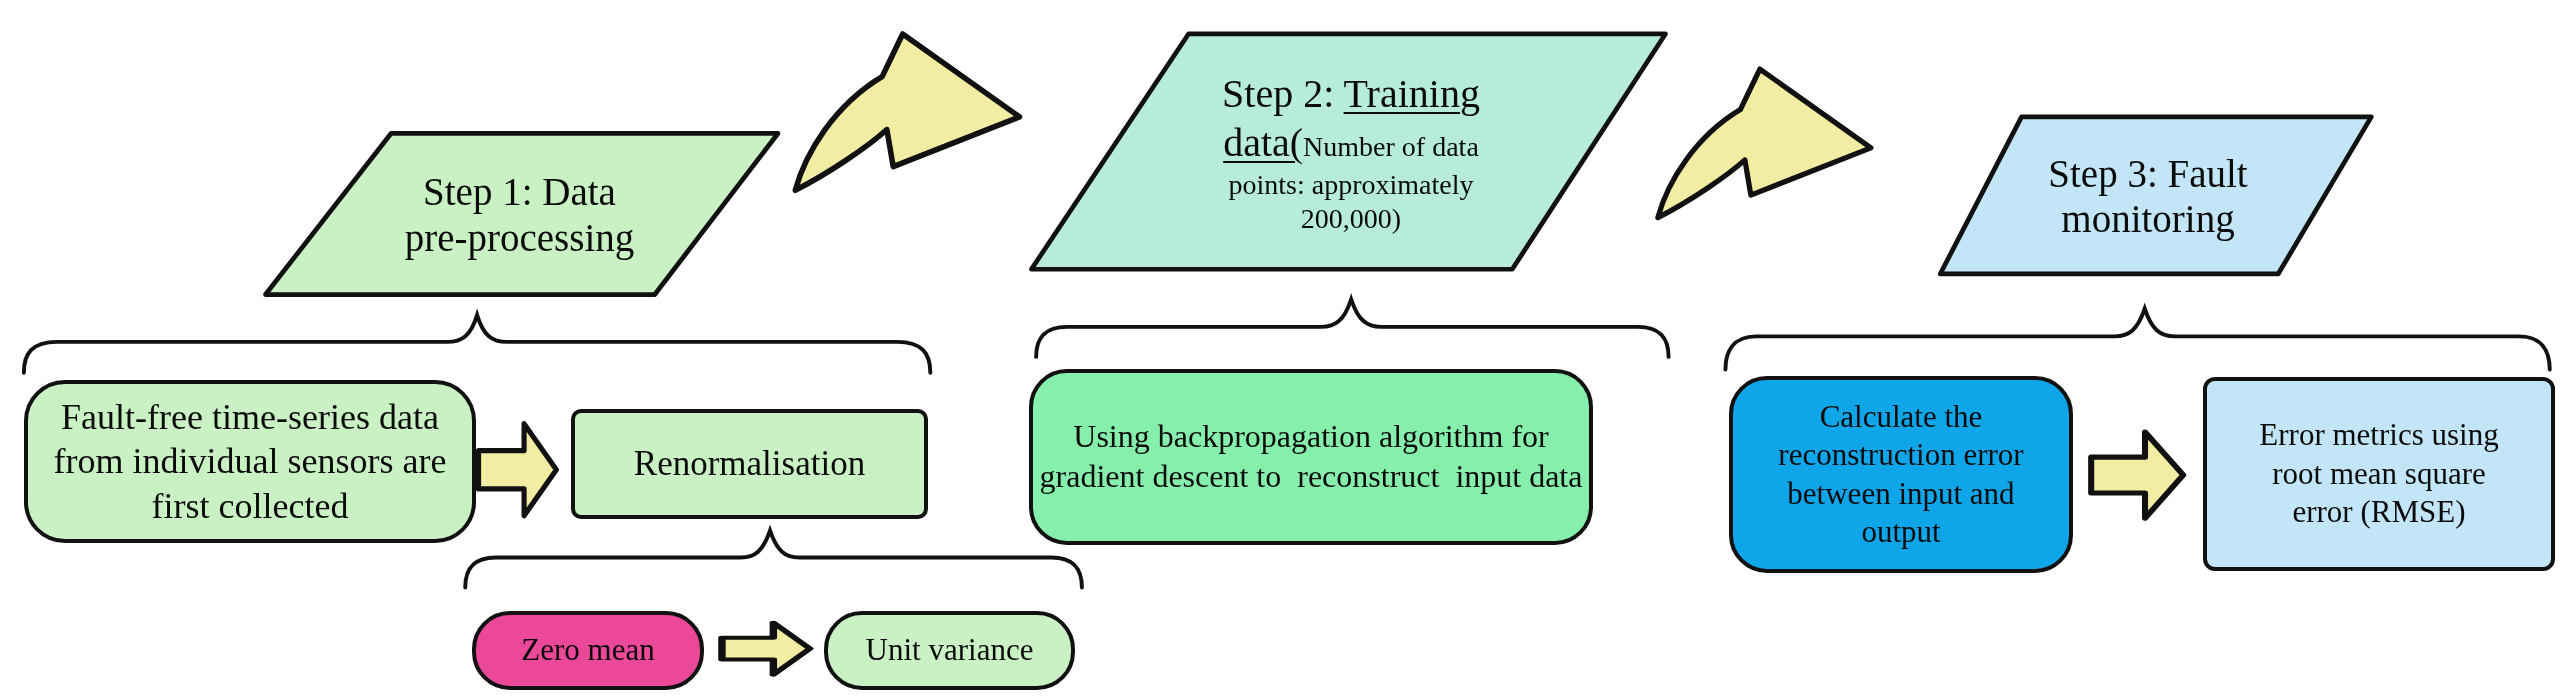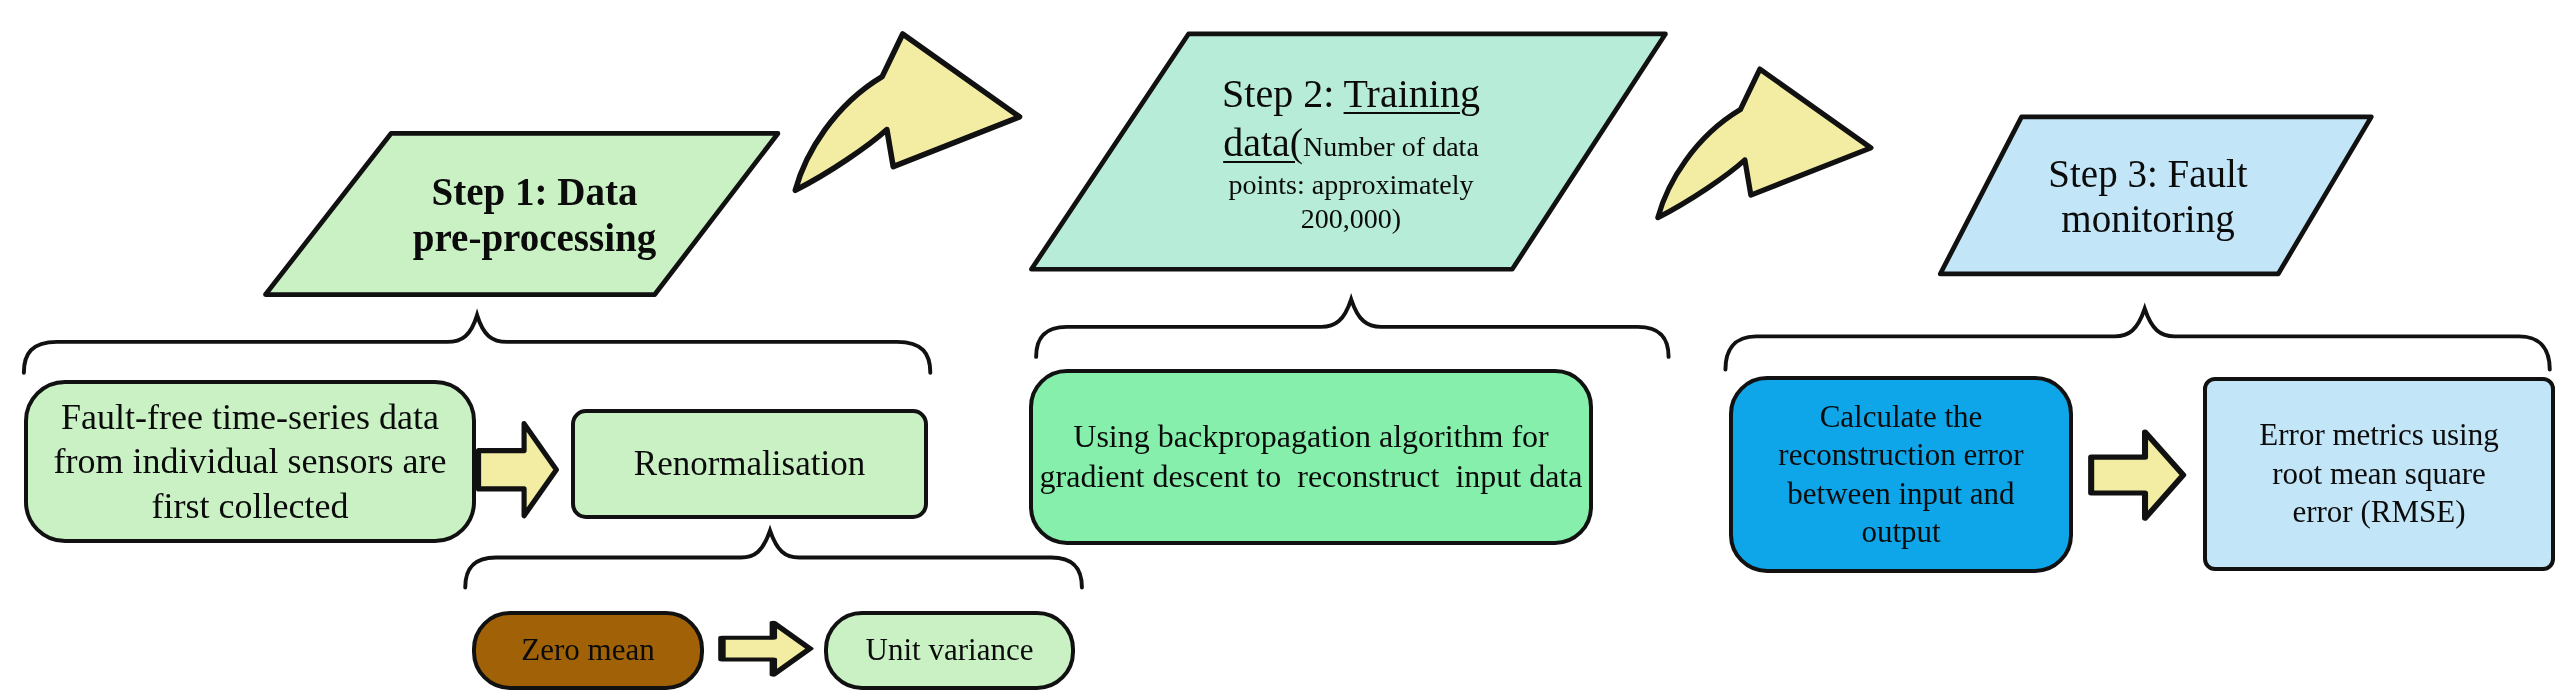--- a/index.html
+++ b/index.html
@@ -63,40 +63,40 @@
 
     <path d="M 589 744 C 589 722 598 706 628 706 L 938 706 C 956 706 966 698 975 672 C 984 698 994 706 1012 706 L 1331 706 C 1361 706 1370 722 1370 744" fill="none" stroke-width="5" stroke-linecap="round" stroke="#111111"></path>
 
     <path d="M 2 45 L 64 45 L 64 10 L 108 70 L 64 130 L 64 95 L 2 95 Z" transform="translate(604,527) scale(0.93,0.97)" stroke-width="7" stroke-linejoin="round" fill="#f3eda4" stroke="#111111"></path>
 
     <path d="M 2 45 L 64 45 L 64 10 L 108 70 L 64 130 L 64 95 L 2 95 Z" transform="translate(912,783) scale(1.05,0.55)" stroke-width="9" stroke-linejoin="round" fill="#f3eda4" stroke="#111111"></path>
 
     <path d="M 2 45 L 64 45 L 64 10 L 108 70 L 64 130 L 64 95 L 2 95 Z" transform="translate(2646,538) scale(1.10,0.91)" stroke-width="7" stroke-linejoin="round" fill="#f3eda4" stroke="#111111"></path>
   </svg>
 
-  <div class="ptext f50" style="left:361px;top:144px;width:347px;height:141px;font-weight:bold;">Step 1: Data
+  <div class="ptext f50" style="left:346px;top:144px;width:347px;height:141px;">Step 1: Data
 pre-processing</div>
 
   <div class="ptext" style="left:1106px;top:47px;width:490px;height:212px;">
     <div class="p2line"><span class="big">Step 2: </span><span class="big ul">Training</span></div>
     <div class="p2line"><span class="big ul">data(</span><span class="small">Number of data</span></div>
     <div class="p2line small">points: approximately</div>
     <div class="p2line small">200,000)</div>
   </div>
 
   <div class="ptext f50" style="left:1978px;top:125px;width:340px;height:142px;">Step 3: Fault
 monitoring</div>
 
   <div class="rbox f45" style="left: 24px; top: 380px; width: 452px; height: 163px; border-radius: 41px; background-color: rgb(201, 241, 196); border-color: rgb(17, 17, 17);">Fault-free time-series data
 from individual sensors are
 first collected</div>
 
-  <div class="rbox f44" style="left: 571px; top: 409px; width: 357px; height: 110px; border-radius: 15px; background-color: rgb(201, 241, 196); border-color: rgb(17, 17, 17);">Renormalisation</div>
+  <div class="rbox f44" style="left: 571px; top: 409px; width: 357px; height: 110px; border-radius: 10px; background-color: rgb(201, 241, 196); border-color: rgb(17, 17, 17);">Renormalisation</div>
 
-  <div class="rbox f39" style="left: 472px; top: 611px; width: 232px; height: 79px; border-radius: 38px; background-color: #a16207; border-color: rgb(17, 17, 17);">Zero mean</div>
+  <div class="rbox f39" style="left: 472px; top: 611px; width: 232px; height: 79px; border-radius: 38px; background-color: #ec4899; border-color: rgb(17, 17, 17);">Zero mean</div>
 
   <div class="rbox f39" style="left: 824px; top: 611px; width: 251px; height: 79px; border-radius: 38px; background-color: rgb(201, 241, 196); border-color: rgb(17, 17, 17);">Unit variance</div>
 
   <div class="rbox f41" style="left: 1029px; top: 369px; width: 564px; height: 176px; border-radius: 38px; background-color: #86efac; border-color: rgb(17, 17, 17);">Using backpropagation algorithm for
 gradient descent to  reconstruct  input data</div>
 
   <div class="rbox f39" style="left: 1729px; top: 376px; width: 344px; height: 197px; border-radius: 38px; background-color: #0ea5e9; border-color: rgb(17, 17, 17);">Calculate the
 reconstruction error
 between input and
 output</div>

